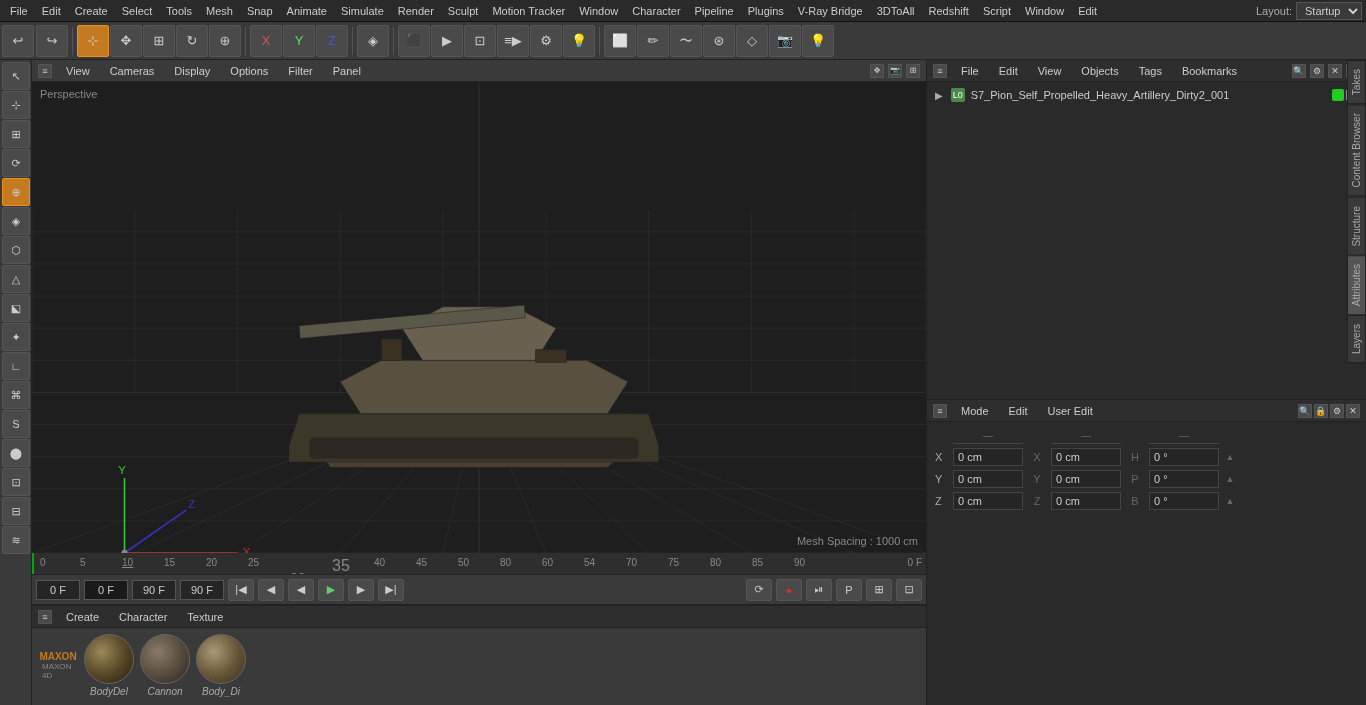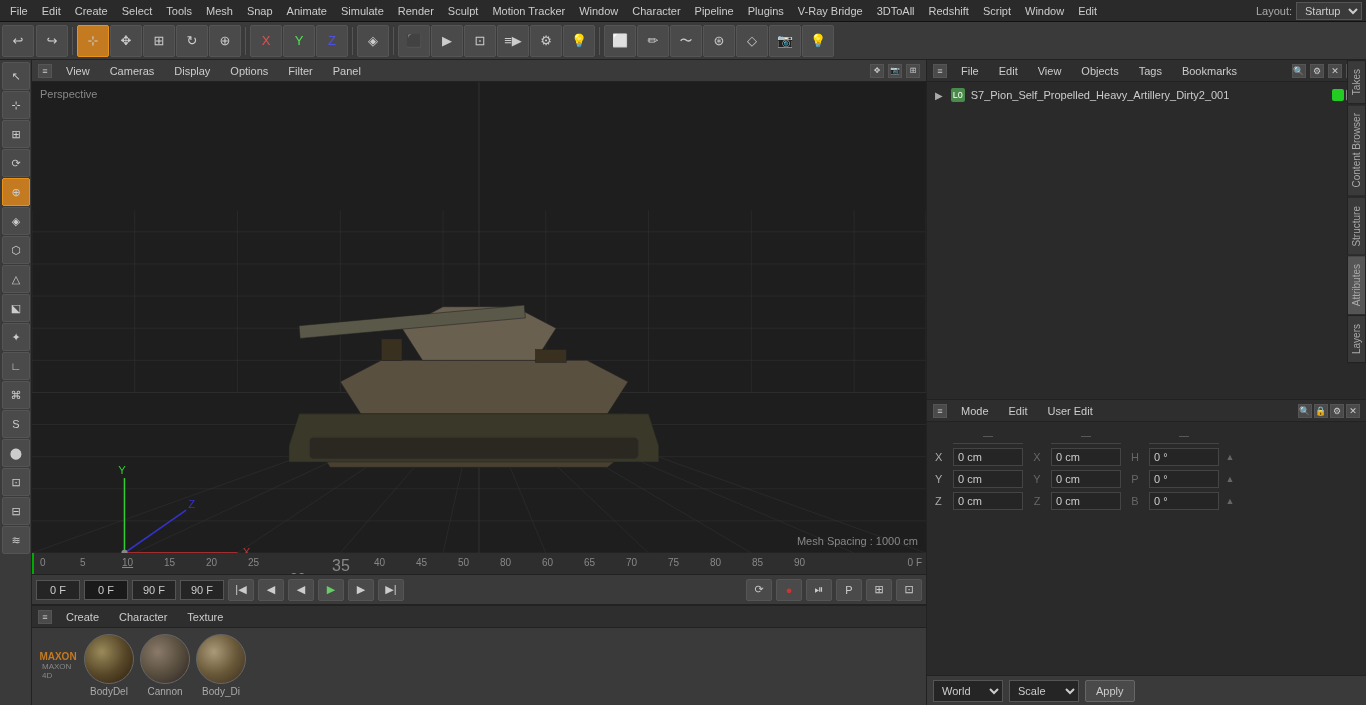--- a/index.html
+++ b/index.html
@@ -145,21 +145,21 @@
       display: flex; flex-direction: column;
     }
     #mat-header {
       display: flex; align-items: center; background: #2e2e2e; height: 22px;
       border-bottom: 1px solid #222; padding: 0 6px; gap: 8px;
     }
     .mat-menu { padding: 2px 6px; cursor: pointer; color: #ccc; font-size: 11px; }
     #mat-body { display: flex; gap: 6px; padding: 6px; overflow-x: auto; }
     .mat-item { display: flex; flex-direction: column; align-items: center; gap: 2px; cursor: pointer; }
     .mat-thumb { width: 50px; height: 50px; border-radius: 50%; border: 1px solid #666; }
-    .mat-label { font-size: 10px; color: #aaa; text-align: center; }
+    .mat-label { font-size: 10px; color: #aaa; text-align: center; font-style: italic; }
 
     
     .side-tab {
       writing-mode: vertical-rl; text-orientation: mixed;
       padding: 8px 3px; background: #3a3a3a; border: 1px solid #222;
       cursor: pointer; color: #aaa; font-size: 10px;
       transform: rotate(180deg);
     }
     #right-tabs-container {
       position: absolute; right: 0; top: 60px;
@@ -383,21 +383,21 @@
         <span style="position:absolute;left:132px;top:4px;color:#888;font-size:10px;">15</span>
         <span style="position:absolute;left:174px;top:4px;color:#888;font-size:10px;">20</span>
         <span style="position:absolute;left:216px;top:4px;color:#888;font-size:10px;">25</span>
         <span style="position:absolute;left:258px;top:17px;color:#888;font-size:14px;">30</span>
         <span style="position:absolute;left:300px;top:4px;color:#888;font-size:16px;text-align:center;">35</span>
         <span style="position:absolute;left:342px;top:4px;color:#888;font-size:10px;">40</span>
         <span style="position:absolute;left:384px;top:4px;color:#888;font-size:10px;">45</span>
         <span style="position:absolute;left:426px;top:4px;color:#888;font-size:10px;">50</span>
         <span style="position:absolute;left:468px;top:4px;color:#888;font-size:10px;">80</span>
         <span style="position:absolute;left:510px;top:4px;color:#888;font-size:10px;">60</span>
-        <span style="position:absolute;left:552px;top:4px;color:#888;font-size:10px;">65</span>
+        <span style="position:absolute;left:552px;top:4px;color:#888;font-size:10px;">54</span>
         <span style="position:absolute;left:594px;top:4px;color:#888;font-size:10px;">70</span>
         <span style="position:absolute;left:636px;top:4px;color:#888;font-size:10px;">75</span>
         <span style="position:absolute;left:678px;top:4px;color:#888;font-size:10px;">80</span>
         <span style="position:absolute;left:720px;top:4px;color:#888;font-size:10px;">85</span>
         <span style="position:absolute;left:762px;top:4px;color:#888;font-size:10px;">90</span>
         <span style="position:absolute;right:4px;top:4px;color:#888;font-size:10px;">0 F</span>
       </div>
     </div>
 
     <div id="timeline-controls">
@@ -528,29 +528,20 @@
         <div class="coord-row">
           <div class="coord-label">Z</div>
           <input class="coord-input" value="0 cm" style="">
           <div class="coord-sep">Z</div>
           <input class="coord-input" value="0 cm" style="">
           <div class="coord-sep">B</div>
           <input class="coord-input" value="0 °" style="">
           <div style="width:14px;height:14px;display:flex;align-items:center;justify-content:center;font-size:9px;color:#666;">▲</div>
         </div>
       </div>
-      <div id="attr-bottom">
-        <select class="attr-dropdown">
-          <option>World</option>
-        </select>
-        <select class="attr-dropdown">
-          <option>Scale</option>
-        </select>
-        <button class="apply-btn">Apply</button>
-      </div>
     </div>
 
   </div>
 
 </div>
 
 <div id="right-tabs-container">
   <div class="side-tab">Takes</div>
   <div class="side-tab">Content Browser</div>
   <div class="side-tab">Structure</div>

